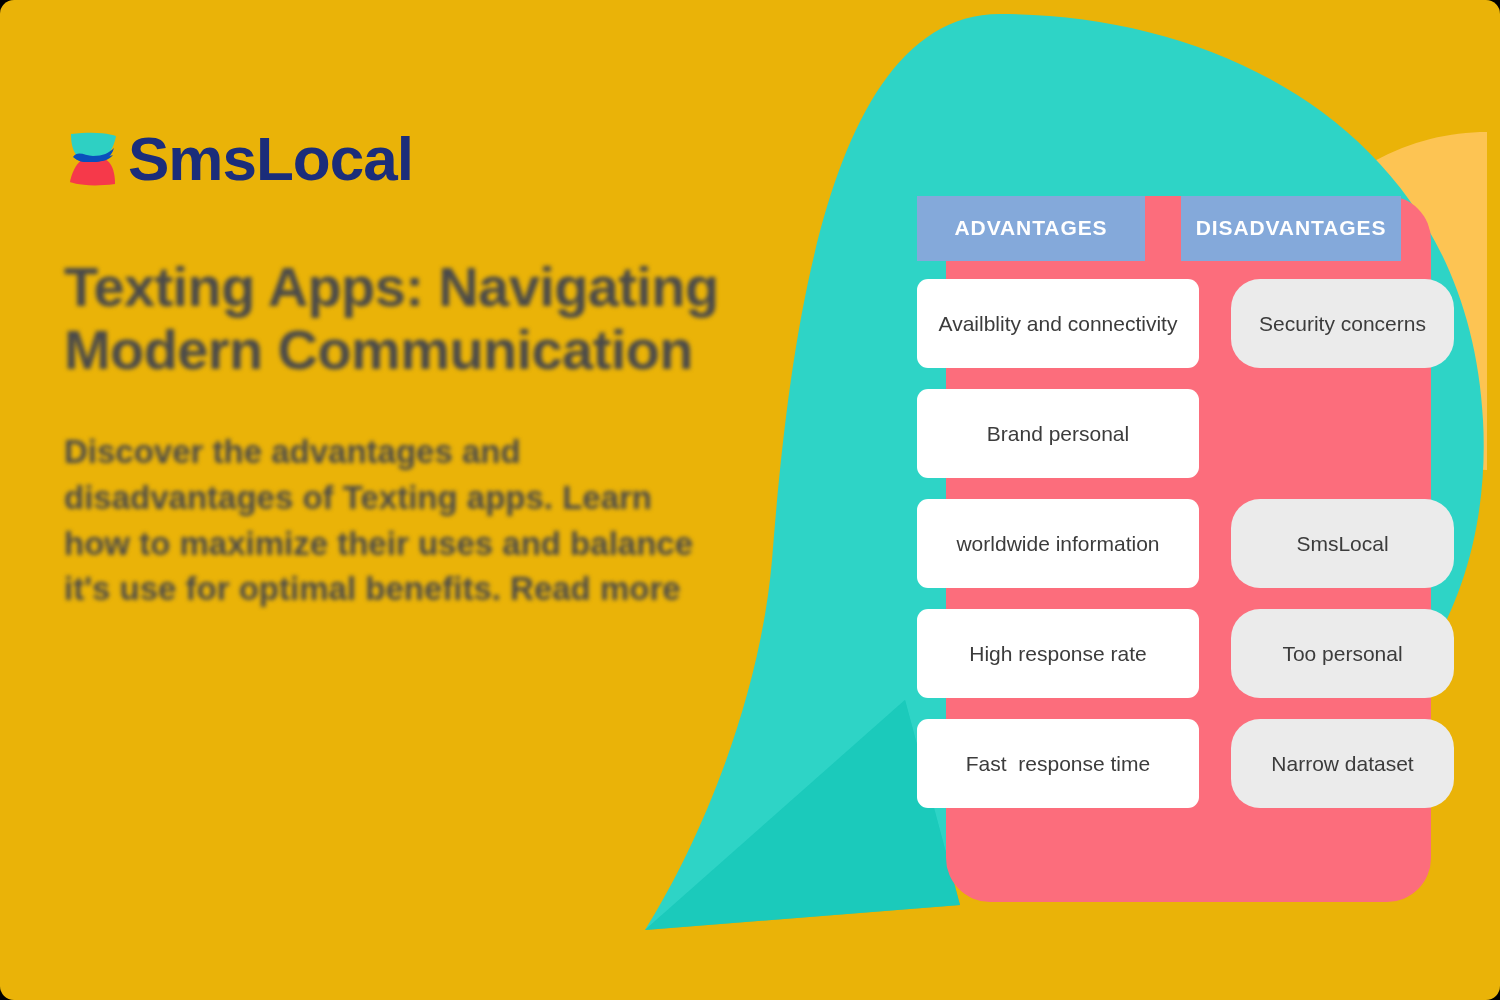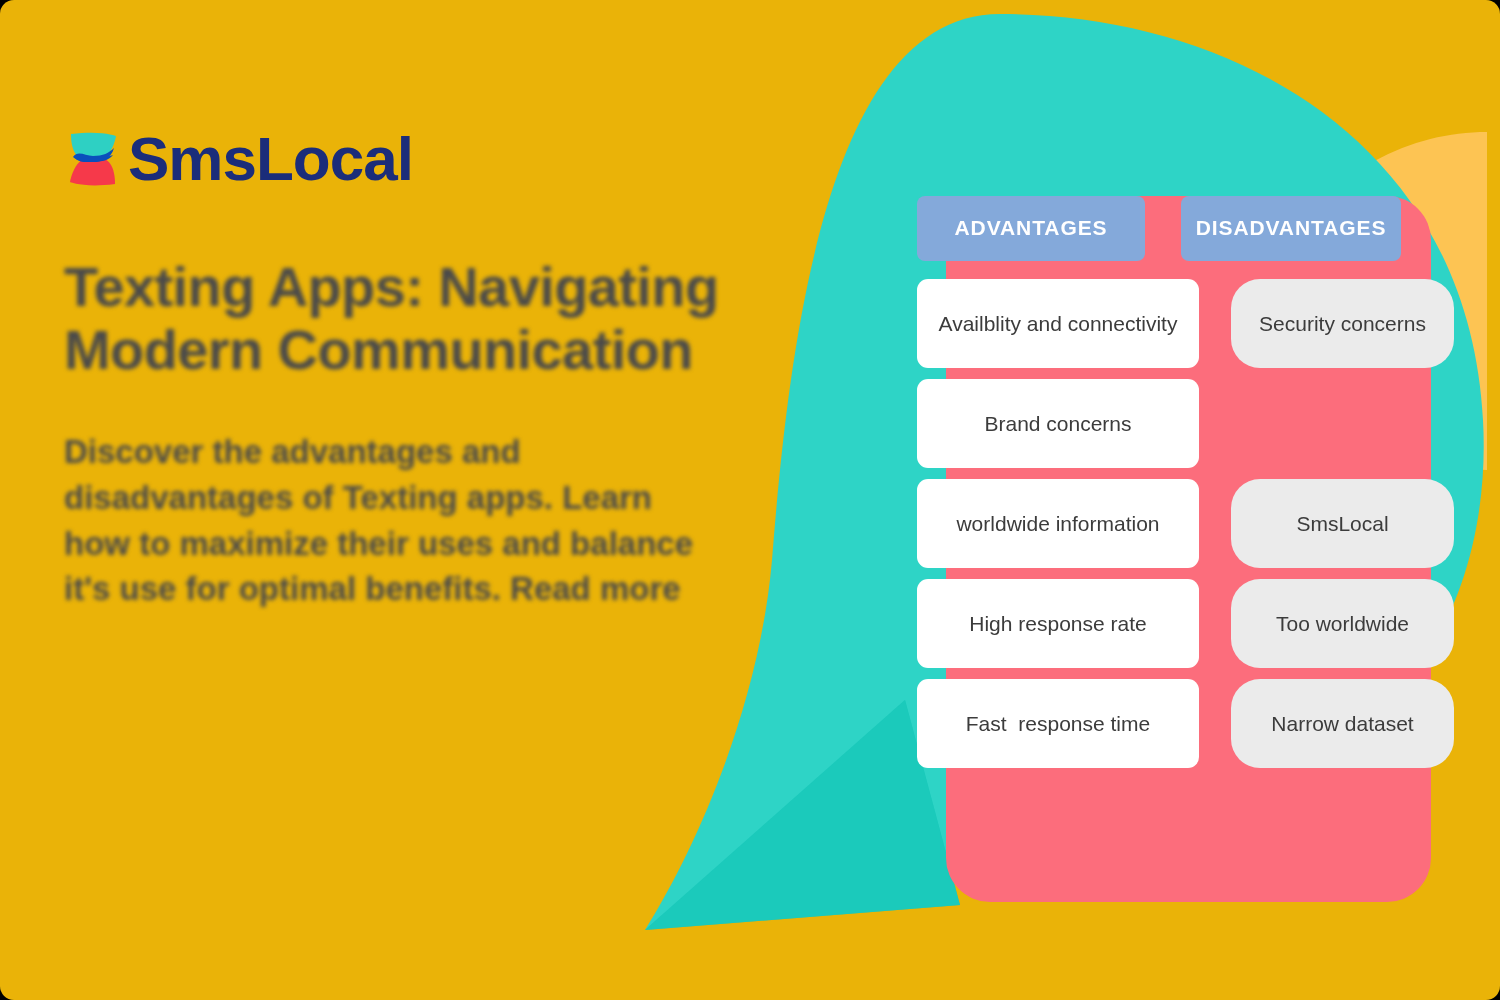--- a/index.html
+++ b/index.html
@@ -94,38 +94,38 @@
     top: 196px;
     width: 545px;
   }
 
   .header-row {
     display: flex;
     gap: 36px;
     align-items: flex-start;
   }
   .col-header {
-    border-radius: 8px;
+    border-radius: 0;
     background: #84a9da;
     color: #ffffff;
     font-size: 21px;
     font-weight: bold;
     letter-spacing: 0.9px;
     text-align: center;
     padding: 20px 0 21px 0;
     box-sizing: border-box;
   }
   .col-header.adv { width: 228px; }
   .col-header.dis { width: 220px; text-align: center; }
 
   .rows {
     margin-top: 18px;
     display: flex;
     flex-direction: column;
-    gap: 11px;
+    gap: 21px;
   }
   .row {
     display: flex;
     gap: 32px;
     align-items: stretch;
   }
   .cell {
     border-radius: 11px;
     display: flex;
     align-items: center;
@@ -200,31 +200,31 @@
     </div>
 
     <div class="rows">
 
       <div class="row">
         <div class="cell adv">Availblity and connectivity</div>
         <div class="cell dis">Security concerns</div>
       </div>
 
       <div class="row">
-        <div class="cell adv">Brand concerns</div>
+        <div class="cell adv">Brand personal</div>
       </div>
 
       <div class="row">
         <div class="cell adv">worldwide information</div>
         <div class="cell dis">SmsLocal</div>
       </div>
 
       <div class="row">
         <div class="cell adv">High response rate</div>
-        <div class="cell dis">Too worldwide</div>
+        <div class="cell dis">Too personal</div>
       </div>
 
       <div class="row">
         <div class="cell adv">Fast  response time</div>
         <div class="cell dis">Narrow dataset</div>
       </div>
 
     </div>
   </div>
 

